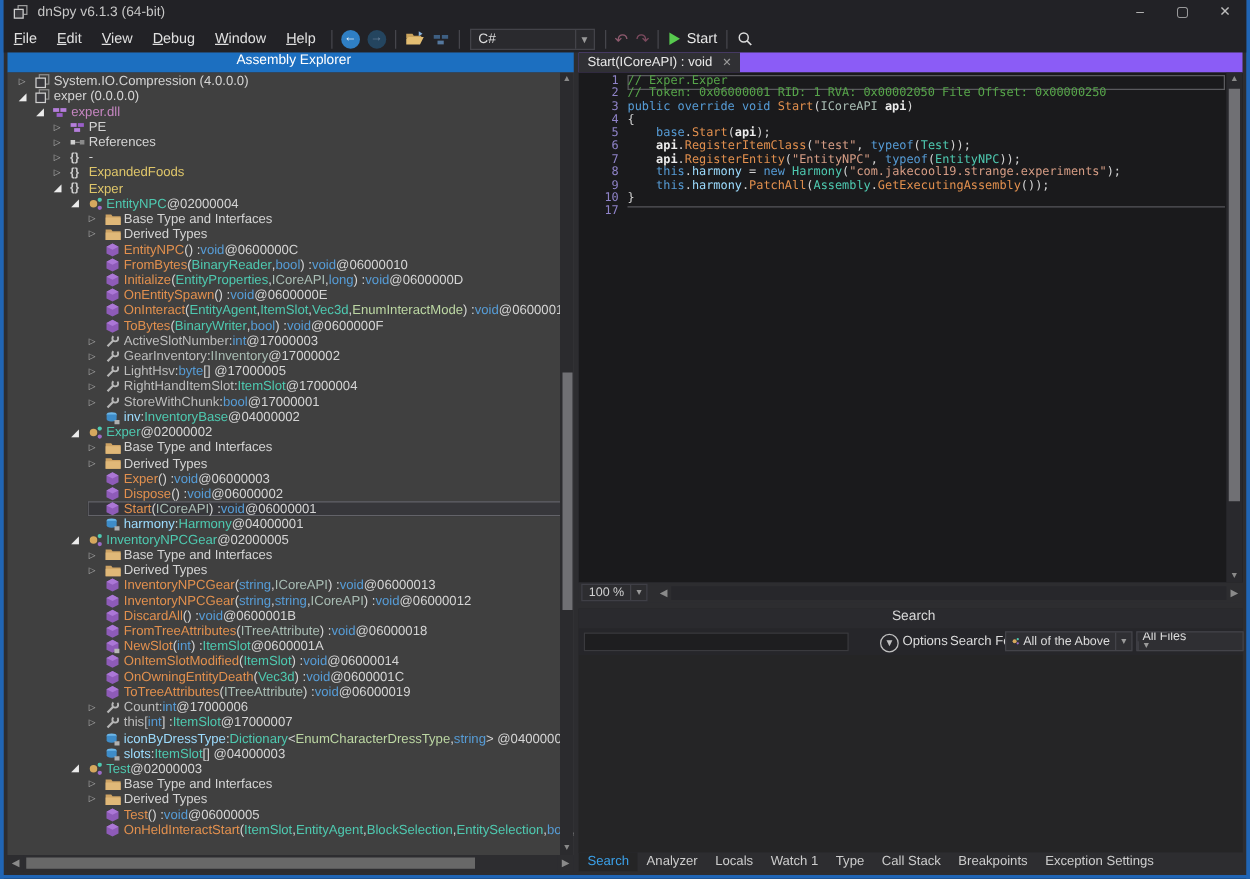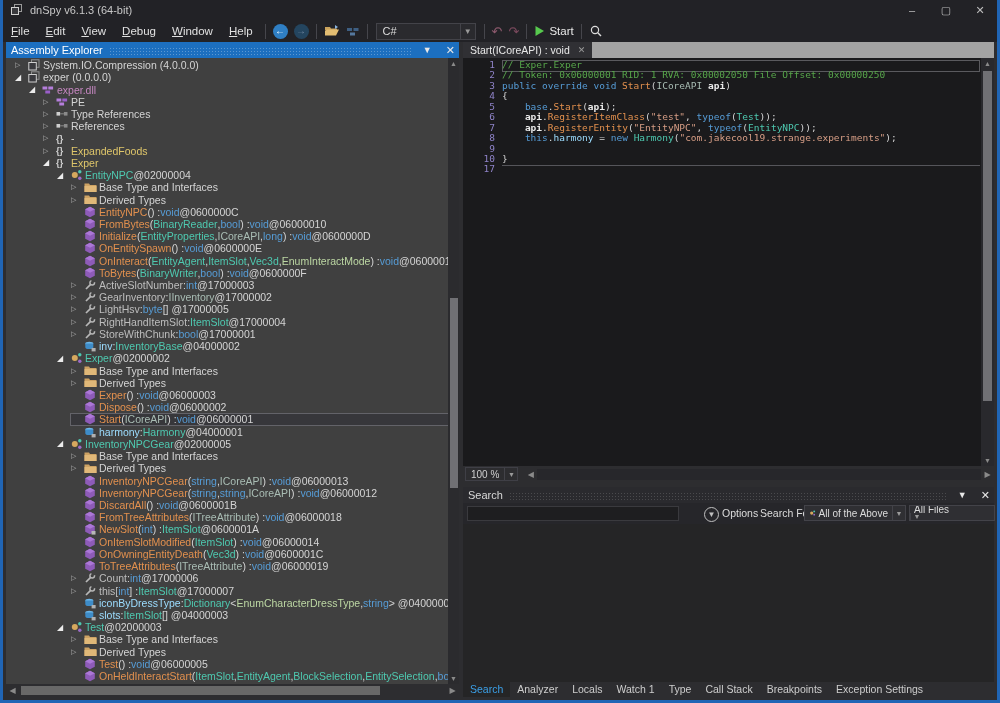--- a/index.html
+++ b/index.html
@@ -24,21 +24,21 @@
   .arrow-glyph{font-size:10px;line-height:1;transform:translateY(-0.5px);}
   .combo{display:flex;align-items:stretch;height:17px;background:#2a2a2e;border:1px solid #434349;box-sizing:border-box;}
   .combo .val{padding:0 6px;font-size:11px;color:#dcdcdc;display:flex;align-items:center;}
   .combo .dd{width:14px;display:flex;align-items:center;justify-content:center;color:#9a9a9a;font-size:8px;border-left:1px solid #434349;}
   .lang-combo{width:100px;margin:0 4px;}
   .undo{color:#8e5a6e;font-size:13px;} .redo{color:#7c4a5e;font-size:13px;}
   .start-lbl{color:#e8e8e8;font-size:11.5px;margin-left:4px;}
   
   .main{position:absolute;top:42px;left:3px;right:3px;bottom:3px;background:#2d2d30;}
   .left-panel{position:absolute;left:0;top:0;width:453px;bottom:0;display:flex;flex-direction:column;}
-  .panel-header{height:16px;display:flex;align-items:center;font-size:11px;color:#fff;padding-left:5px;gap:6px;}
+  .panel-header{height:16px;display:flex;align-items:center;font-size:11px;color:#fff;padding-left:5px;gap:6px;flex-direction:column;}
   .panel-header.active{background:#1c6fc0;}
   .panel-header.inactive{background:#2a2a2e;color:#d8d8d8;}
   .dots{flex:1;height:8px;margin-top:1px;background-image:radial-gradient(rgba(255,255,255,.28) .8px,transparent .9px);background-size:3px 3px;}
   .panel-header .hbtn{color:#e8e8e8;font-size:9px;padding:0 4px;}
   .tree{flex:1;background:#404040;overflow:hidden;position:relative;font-size:10.5px;color:#d4d4d4;}
   .tree-rows{position:absolute;left:0;top:1px;right:10px;}
   .trow{display:flex;align-items:center;height:12.23px;white-space:nowrap;}
   .trow-inner{display:flex;align-items:center;flex:1;height:100%;}
   .trow-inner.sel{background:#37373b;box-shadow:inset 0 0 0 1px #636369;}
   .exp{width:13px;flex:none;font-size:7px;color:#b8b8b8;text-align:left;padding-left:1px;}
@@ -55,21 +55,21 @@
   .hscroll{height:13px;background:#2d2d30;display:flex;align-items:center;position:relative;}
   .sb-arrow{width:13px;text-align:center;color:#8a8a8a;font-size:8px;flex:none;}
   .sb-track{flex:1;height:13px;position:relative;background:#2d2d30;}
   .sb-thumb{position:absolute;top:2px;height:9px;background:#686868;}
   .vscroll{position:absolute;right:0;top:0;bottom:0;width:11px;background:#2b2b2e;}
   .vscroll .up{position:absolute;top:0;left:0;right:0;text-align:center;color:#8a8a8a;font-size:7px;line-height:11px;}
   .vscroll .dn{position:absolute;bottom:0;left:0;right:0;text-align:center;color:#8a8a8a;font-size:7px;line-height:11px;}
   .vscroll .vthumb{position:absolute;left:1.5px;width:8px;background:#707074;}
   
   .right-panel{position:absolute;left:457px;right:0;top:0;bottom:0;}
-  .tabstrip{height:16px;background:#a3a3a3;display:flex;align-items:flex-end;}
+  .tabstrip{height:16px;background:#8b5cf6;display:flex;align-items:flex-end;}
   .doc-tab{background:#303034;color:#e8e8e8;font-size:10.5px;height:16px;display:flex;align-items:center;padding:0 7px;gap:8px;}
   .doc-tab .x{color:#9a9a9a;font-size:9px;}
   .editor{position:absolute;left:0;right:0;top:16px;height:408px;background:#1a1a1c;overflow:hidden;}
   .code{position:absolute;left:0;top:2px;right:13px;font-family:"DejaVu Sans Mono","Liberation Mono",monospace;font-size:9.5px;line-height:10.45px;}
   .cline{display:flex;height:10.45px;}
   .cline .ln{width:32px;flex:none;text-align:right;padding-right:7px;color:#8f83c8;}
   .cline .lt{white-space:pre;}
   .caret-box{position:absolute;left:39px;right:14px;top:2px;height:10px;border:1px solid #5a5a5e;}
   .member-sep{position:absolute;left:39px;right:14px;top:107px;height:1px;background:#55555a;}
   .zoombar{position:absolute;left:0;right:0;top:424px;height:16px;background:#2d2d30;display:flex;align-items:center;}
@@ -228,33 +228,20 @@
             <div class="trow" style="padding-left: 36px;">
               <div class="trow-inner">
                 <span class="exp">▷</span>
                 <span class="ticon">
                   <svg width="12" height="12" viewBox="0 0 12 12">
                     <rect x="0.5" y="4" width="3.6" height="3.6" fill="#cfcfcf"></rect>
                     <rect x="7.9" y="4" width="3.6" height="3.6" fill="#8a8a8a"></rect>
                     <line x1="4.1" y1="5.8" x2="7.9" y2="5.8" stroke="#8a8a8a"></line>
                   </svg>
                 </span>
-                <span class="cw">Type References</span>
-              </div>
-            </div>
-            <div class="trow" style="padding-left: 36px;">
-              <div class="trow-inner">
-                <span class="exp">▷</span>
-                <span class="ticon">
-                  <svg width="12" height="12" viewBox="0 0 12 12">
-                    <rect x="0.5" y="4" width="3.6" height="3.6" fill="#cfcfcf"></rect>
-                    <rect x="7.9" y="4" width="3.6" height="3.6" fill="#8a8a8a"></rect>
-                    <line x1="4.1" y1="5.8" x2="7.9" y2="5.8" stroke="#8a8a8a"></line>
-                  </svg>
-                </span>
                 <span class="cw">References</span>
               </div>
             </div>
             <div class="trow" style="padding-left: 36px;">
               <div class="trow-inner">
                 <span class="exp">▷</span>
                 <span class="ticon">
                   <span class="ns-glyph">{ }</span>
                 </span>
                 <span class="cw">-</span>
@@ -999,20 +986,21 @@
             <div class="cline">
               <span class="ln">7</span>
               <span class="lt"><span class="cw">    </span><span class="cbd">api</span><span class="cw">.</span><span class="co">RegisterEntity</span><span class="cw">(</span><span class="cs">"EntityNPC"</span><span class="cw">, </span><span class="cb">typeof</span><span class="cw">(</span><span class="ct">EntityNPC</span><span class="cw">));</span></span>
             </div>
             <div class="cline">
               <span class="ln">8</span>
               <span class="lt"><span class="cw">    </span><span class="cb">this</span><span class="cw">.</span><span class="cf">harmony</span><span class="cw"> = </span><span class="cb">new</span><span class="cw"> </span><span class="ct">Harmony</span><span class="cw">(</span><span class="cs">"com.jakecool19.strange.experiments"</span><span class="cw">);</span></span>
             </div>
             <div class="cline">
               <span class="ln">9</span>
+              <span class="lt"><span class="cw">    </span><span class="cb">this</span><span class="cw">.</span><span class="cf">harmony</span><span class="cw">.</span><span class="co">PatchAll</span><span class="cw">(</span><span class="ct">Assembly</span><span class="cw">.</span><span class="co">GetExecutingAssembly</span><span class="cw">());</span></span>
             </div>
             <div class="cline">
               <span class="ln">10</span>
               <span class="lt"><span class="cw">}</span></span>
             </div>
             <div class="cline">
               <span class="ln">17</span>
               <span class="lt"></span>
             </div>
           </div>

